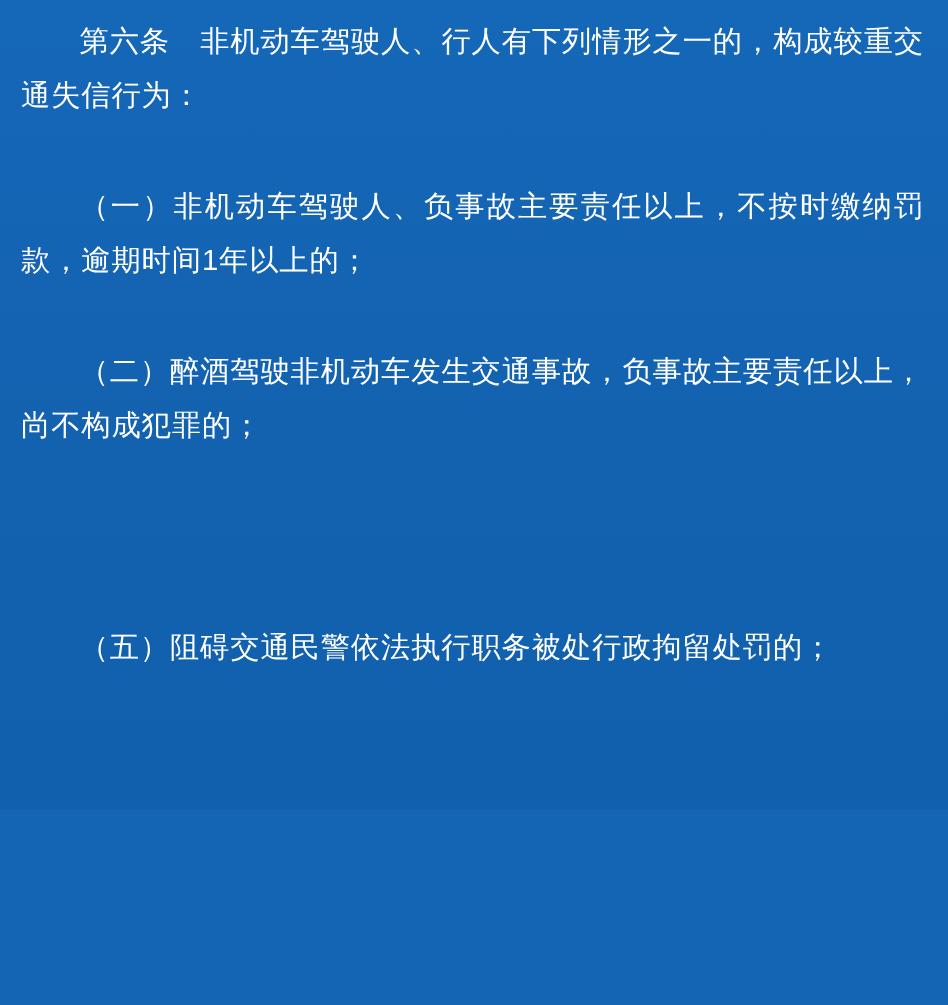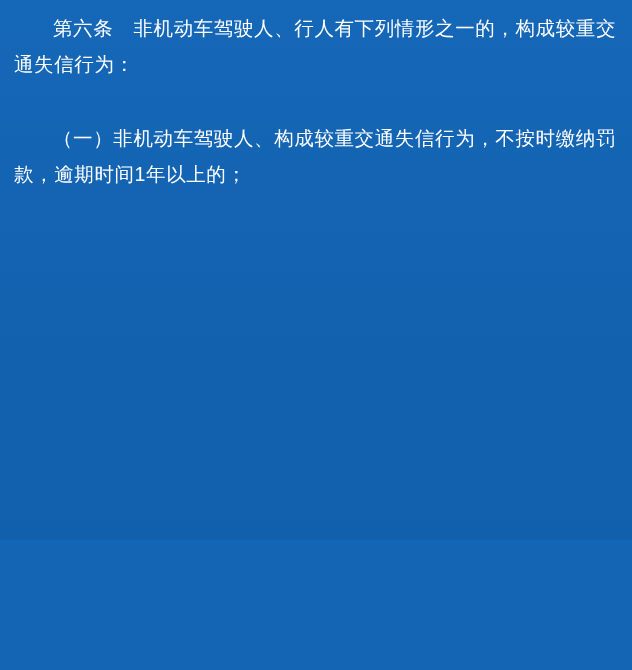--- a/index.html
+++ b/index.html
@@ -49,27 +49,29 @@
 <body>
 
 <div class="page">
 
   <div class="first-block">
     <p class="para indent">第六条　非机动车驾驶人、行人有下列情形之一的，构成较重交通失信行为：</p>
   </div>
 
   <div class="gap-lg"></div>
 
-  <p class="para indent">（一）非机动车驾驶人、构成较重交通失信行为，不按时缴纳罚款，逾期时间1年以上的；</p>
+  <p class="para indent">（一）非机动车驾驶人、负事故主要责任以上，不按时缴纳罚款，逾期时间1年以上的；</p>
 
   <div class="gap-lg"></div>
 
+  <p class="para indent">（二）醉酒驾驶非机动车发生交通事故，负事故主要责任以上，尚不构成犯罪的；</p>
 
   <div class="gap-lg"></div>
 
 
   <div class="gap-lg"></div>
 
 
   <div class="gap-md"></div>
 
+  <p class="para indent">（五）阻碍交通民警依法执行职务被处行政拘留处罚的；</p>
 
 </div>
 
 </body></html>

